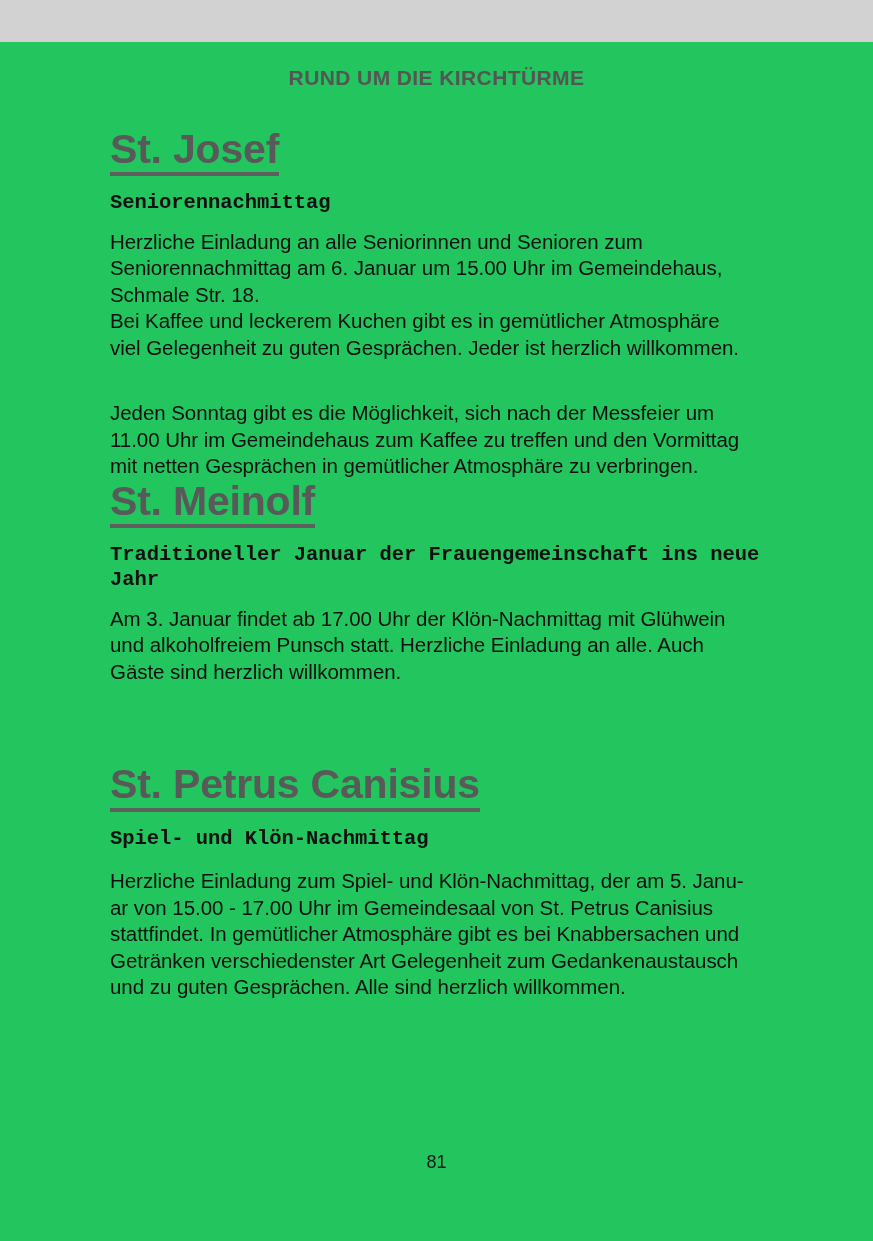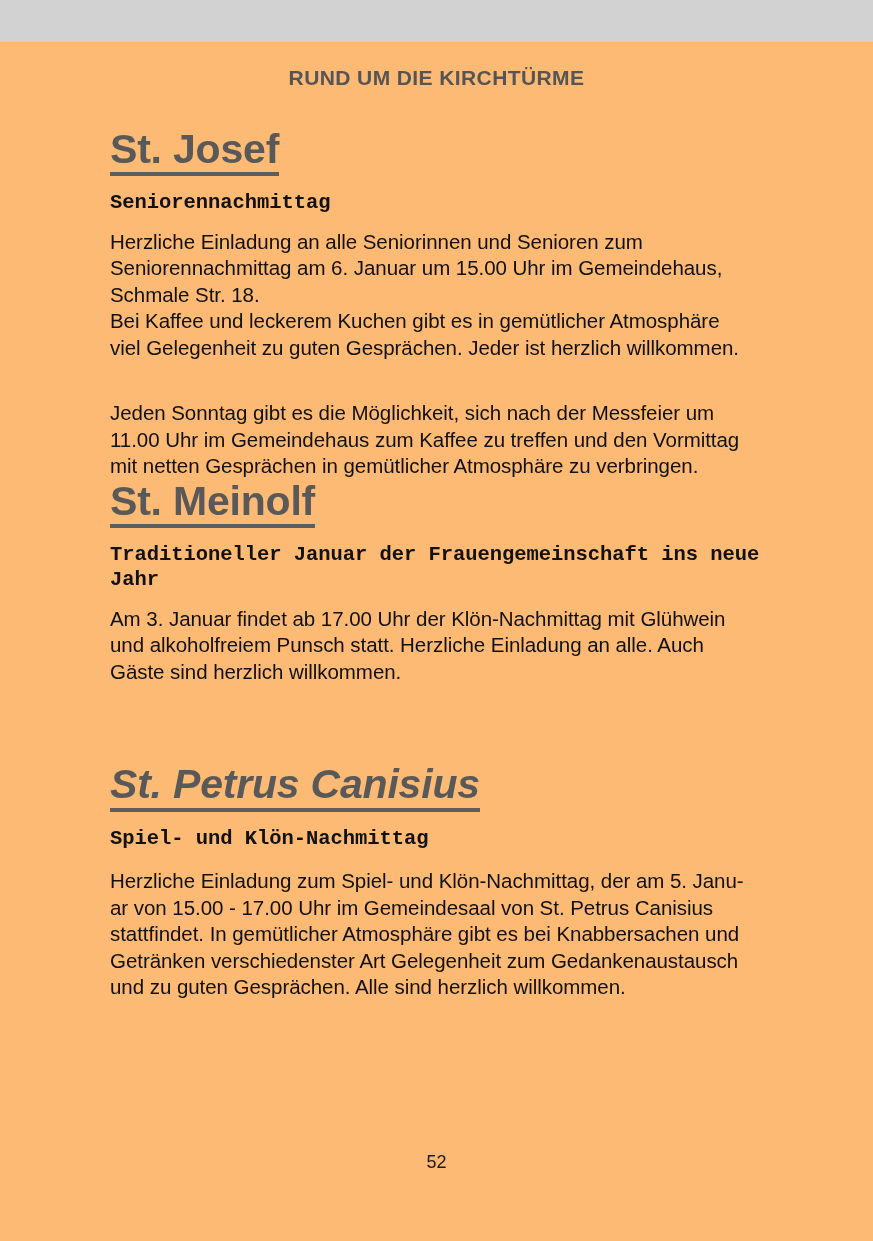--- a/index.html
+++ b/index.html
@@ -8,21 +8,21 @@
     background: #ffffff;
   }
   body {
     font-family: "Liberation Sans", sans-serif;
     -webkit-font-smoothing: antialiased;
   }
   .page {
     position: relative;
     width: 873px;
     height: 1241px;
-    background: #fdba74;
+    background: #22c55e;
     overflow: hidden;
     box-sizing: border-box;
   }
 
   
   .top-band {
     position: absolute;
     left: 0;
     top: 0;
     width: 873px;
@@ -65,21 +65,21 @@
     margin: 0;
     white-space: nowrap;
   }
   .church-block {
     margin: 0;
     padding: 0;
   }
 
   .sec-josef   { margin-top: 0px; }
   .sec-meinolf { }
-  .sec-petrus  { margin-top: 78px; font-style: italic; }
+  .sec-petrus  { margin-top: 78px; }
 
   
   .event-title {
     font-size: 20.5px;
     font-weight: bold;
     color: #111111;
     margin: 18px 0 0 0;
     line-height: 1.25;
     letter-spacing: -0.05px;
     font-family: Liberation Mono, monospace;
@@ -149,15 +149,15 @@
     </div>
     <h2 class="event-title tight">Spiel- und Klön-Nachmittag</h2>
     <p class="body-text gap-lg">Herzliche Einladung zum Spiel- und Klön-Nachmittag, der am 5. Janu-
 ar von 15.00 - 17.00 Uhr im Gemeindesaal von St. Petrus Canisius
 stattfindet. In gemütlicher Atmosphäre gibt es bei Knabbersachen und
 Getränken verschiedenster Art Gelegenheit zum Gedankenaustausch
 und zu guten Gesprächen. Alle sind herzlich willkommen.</p>
 
   </div>
 
-  <div class="page-number">52</div>
+  <div class="page-number">81</div>
 
 </div>
 
 </body></html>

